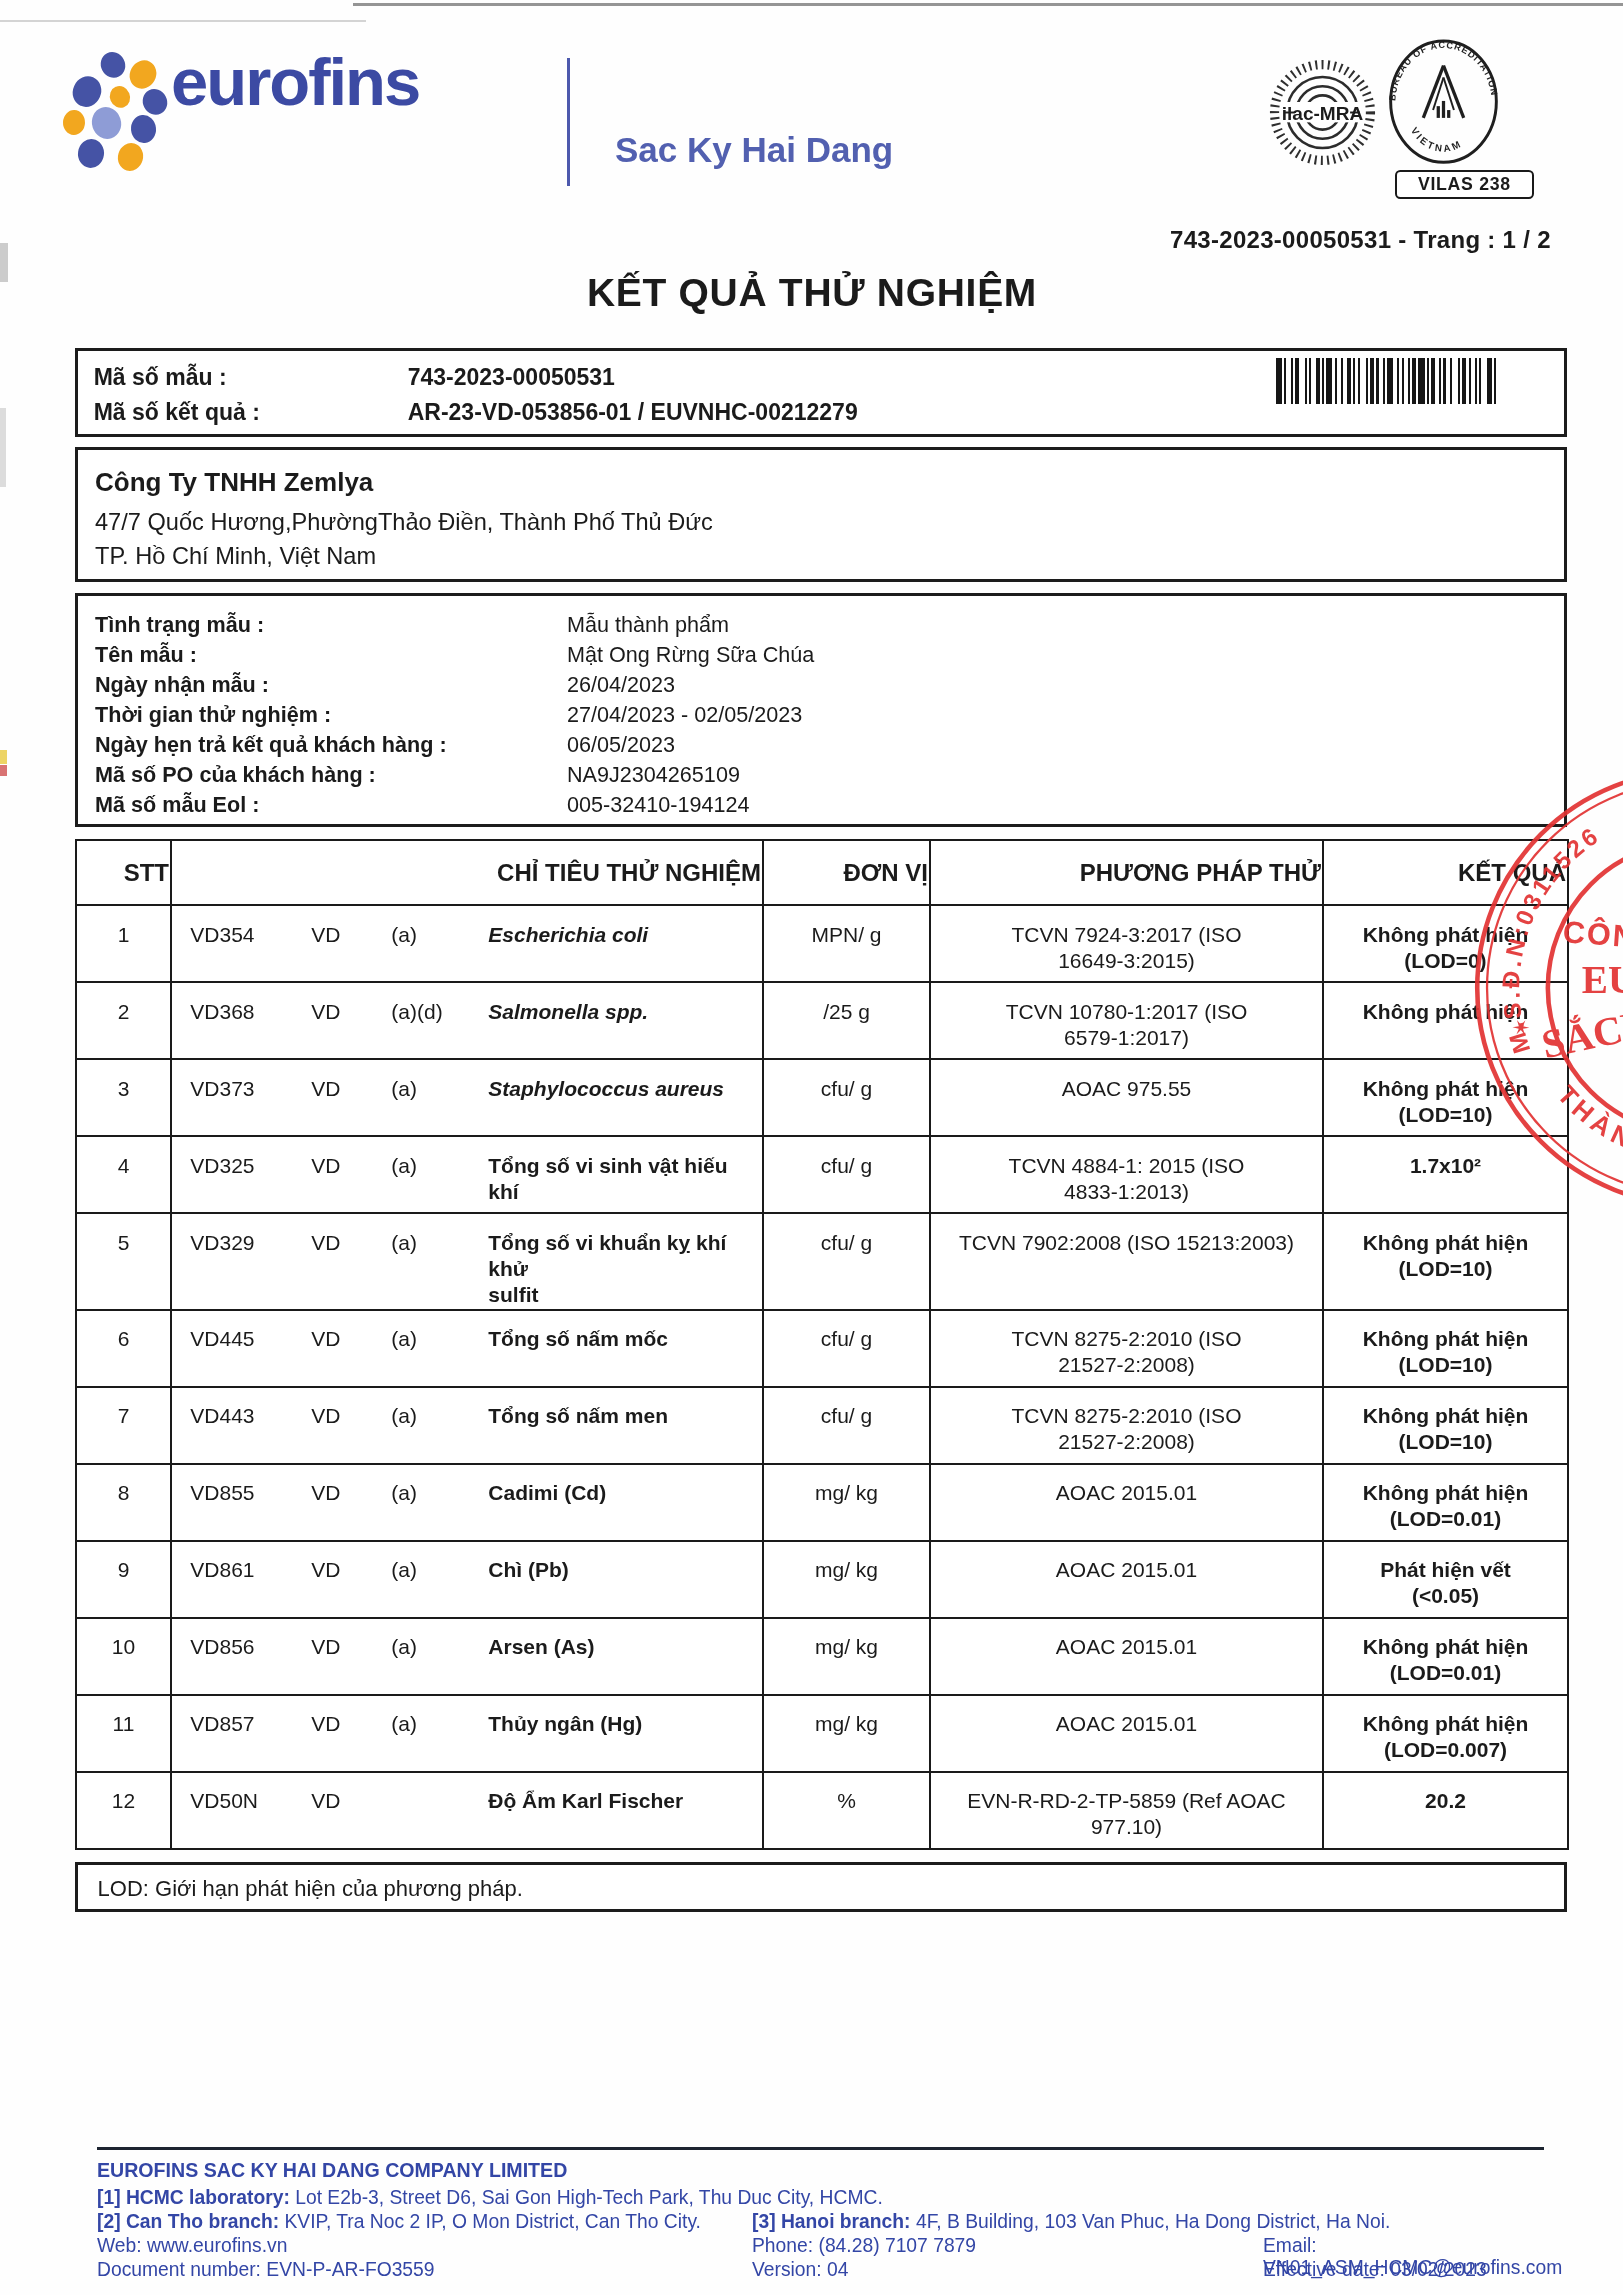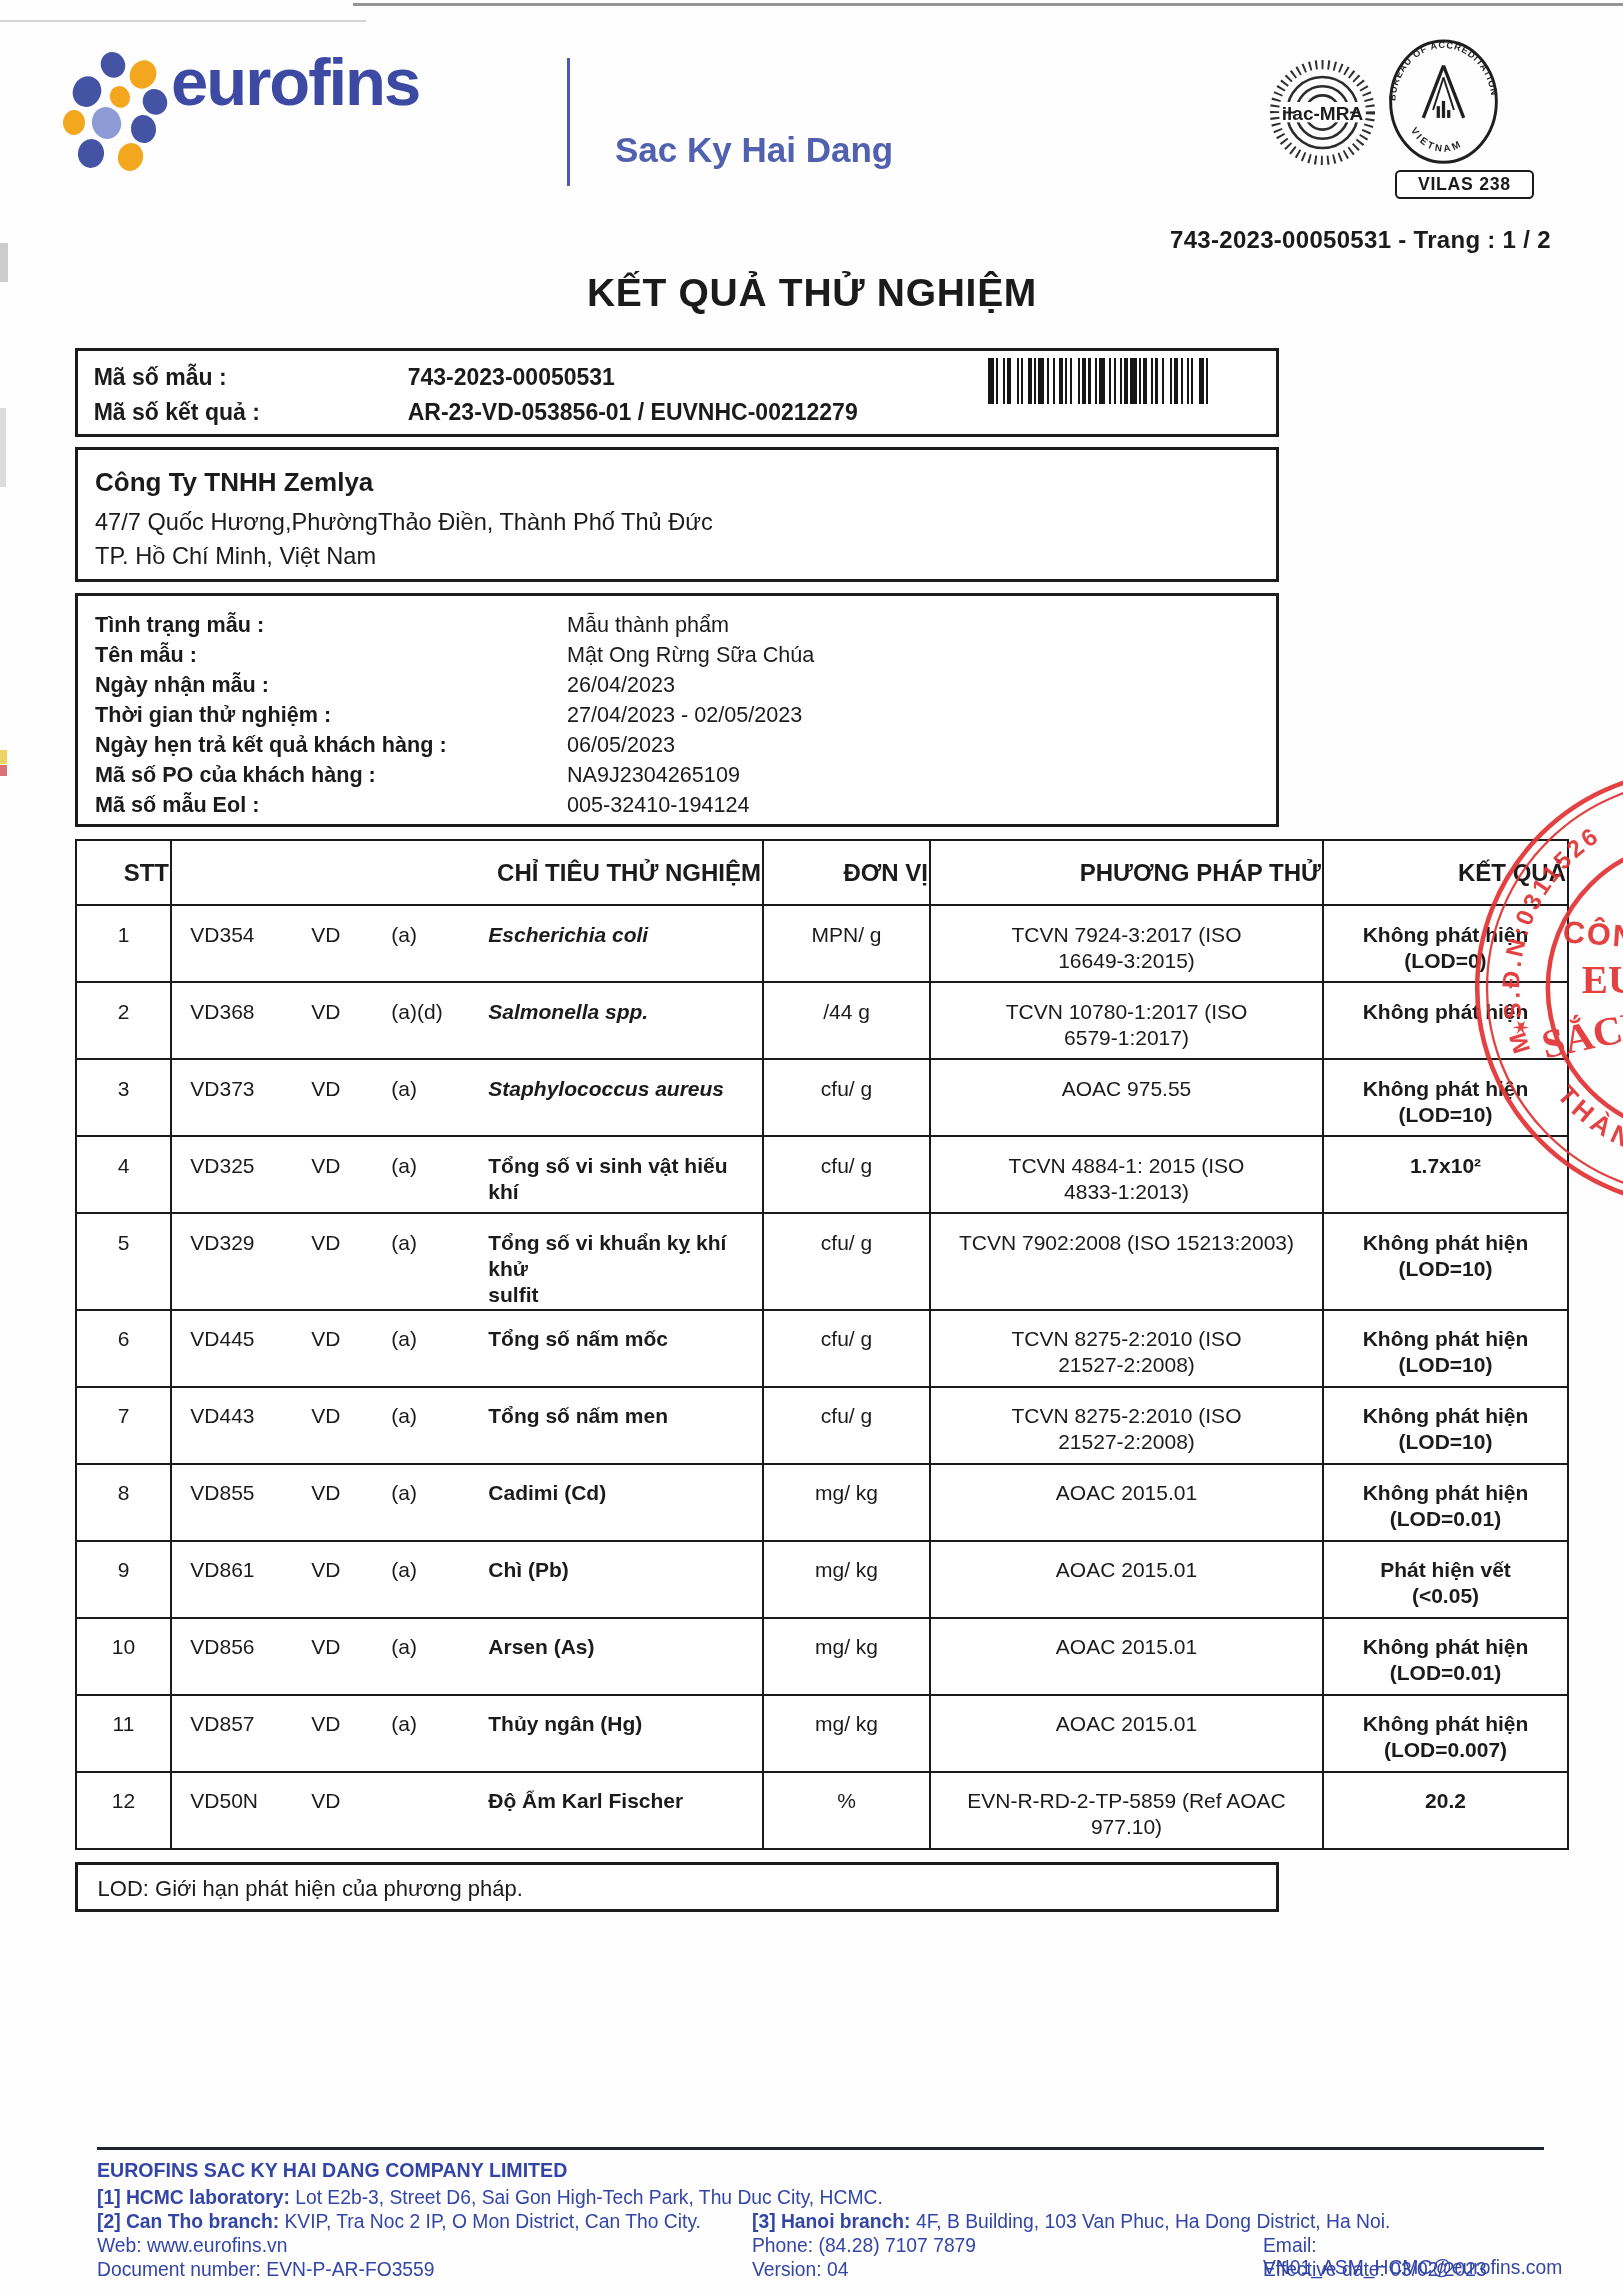--- a/index.html
+++ b/index.html
@@ -18,21 +18,21 @@
   .sub-brand{position:absolute;left:615px;top:130px;font-size:35px;font-weight:bold;color:#5260b0;}
   .seal{position:absolute;}
   .vilas{position:absolute;left:1395px;top:170px;border:2.6px solid #1a1a1a;border-radius:5.2px;
          padding:2px 21px;font-size:17.7px;font-weight:bold;letter-spacing:0.7px;background:#fff;}
   .doc-ref{position:absolute;top:226px;left:1170px;font-size:24px;font-weight:bold;letter-spacing:0.3px;}
 
   .title{position:absolute;top:271px;left:0;width:1624px;text-align:center;
          font-size:39px;font-weight:bold;letter-spacing:0.7px;}
 
   
-  .box{position:absolute;left:75px;width:1204px;border:3.3px solid #1c1c1c;box-sizing:border-box;background:#fff;}
+  .box{position:absolute;left:75px;width:1492px;border:3.3px solid #1c1c1c;box-sizing:border-box;background:#fff;}
   .box-ids{top:348px;height:89px;}
   .ids-row{position:absolute;left:15.7px;font-size:23px;font-weight:bold;}
   .ids-row .val{position:absolute;left:314px;white-space:nowrap;}
   .barcode{position:absolute;right:64px;top:6.5px;height:46px;display:flex;align-items:stretch;}
   .barcode div{height:100%;}
 
   .box-customer{top:447px;height:135px;padding:17px 0 0 17px;}
   .cust-name{font-size:26px;font-weight:bold;margin-bottom:10.5px;}
   .cust-addr{font-size:23.6px;margin-bottom:7.9px;}
 
@@ -303,21 +303,21 @@
         <tr>
           <td class="c-stt">2</td>
           <td class="c-spec">
             <div class="spec-wrap">
               <span class="spec-code">VD368</span>
               <span class="spec-lab">VD</span>
               <span class="spec-note">(a)(d)</span>
               <span class="spec-name it">Salmonella spp.</span>
             </div>
           </td>
-          <td class="c-unit">/44 g</td>
+          <td class="c-unit">/25 g</td>
           <td class="c-method">TCVN 10780-1:2017 (ISO
 6579-1:2017)</td>
           <td class="c-result">Không phát hiện</td>
         </tr>
         <tr>
           <td class="c-stt">3</td>
           <td class="c-spec">
             <div class="spec-wrap">
               <span class="spec-code">VD373</span>
               <span class="spec-lab">VD</span>

